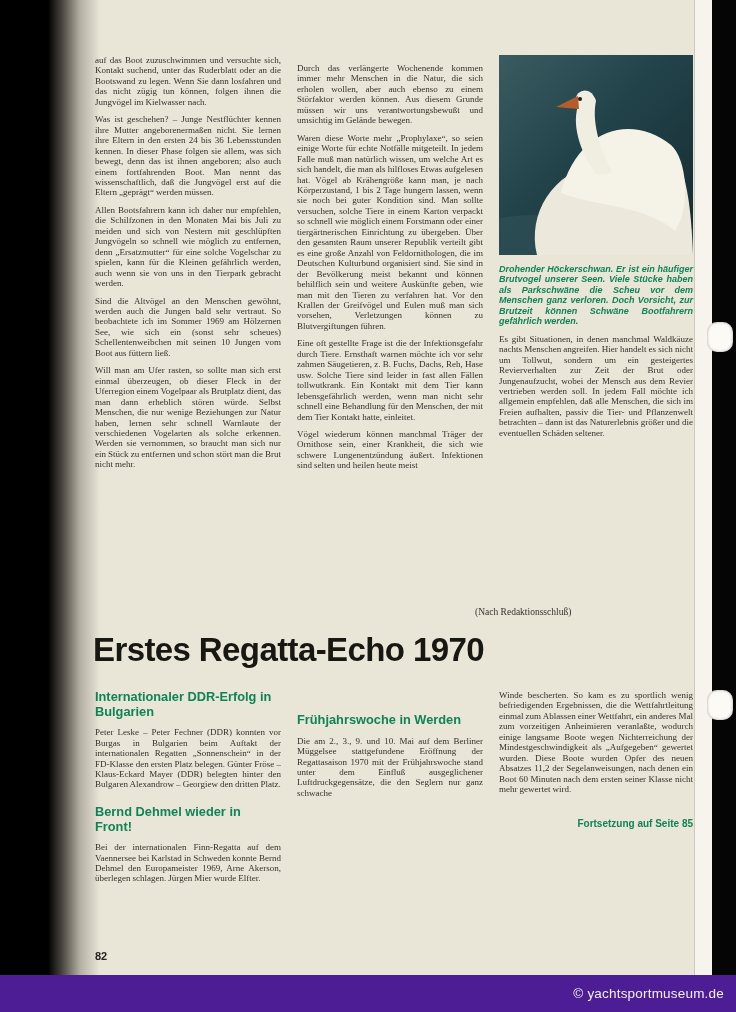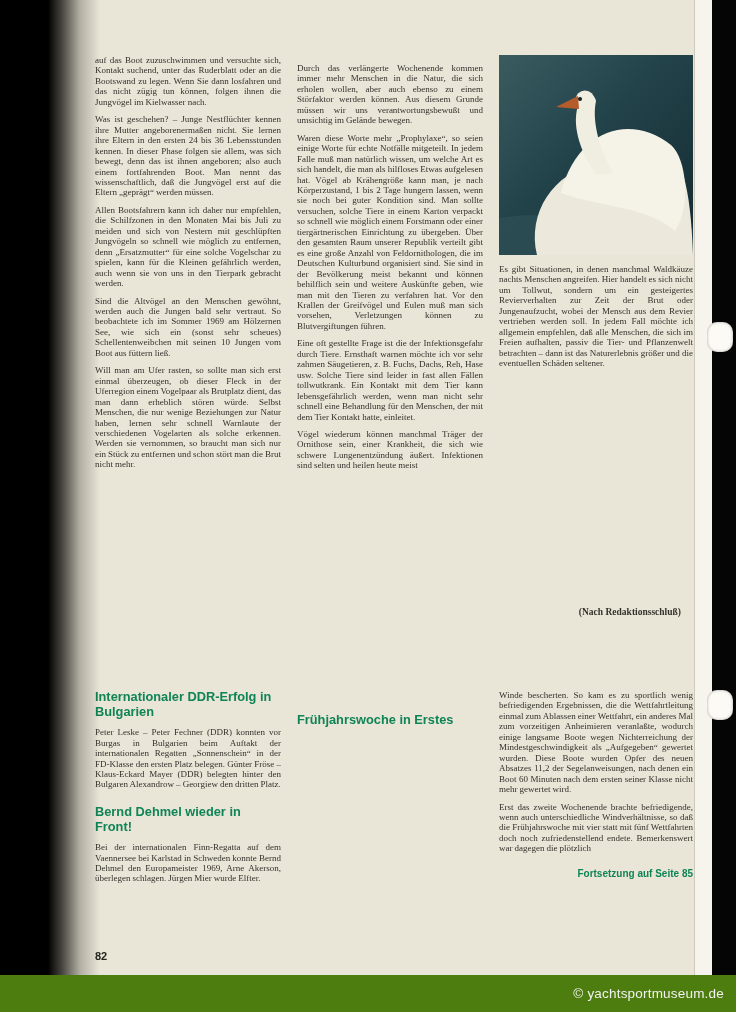--- a/index.html
+++ b/index.html
@@ -32,21 +32,21 @@
   .right-black{
     position:absolute;left:712px;top:0;width:24px;height:975px;background:#050505;
   }
   .hole{
     position:absolute;left:707px;width:26px;height:30px;border-radius:10px;
     background:#fbfaf4;box-shadow:inset 0 0 3px rgba(0,0,0,.35);
   }
   .hole1{top:322px;}
   .hole2{top:690px;}
   .footer-bar{
-    position:absolute;left:0;bottom:0;width:736px;height:37px;background:#4d7c0f;
+    position:absolute;left:0;bottom:0;width:736px;height:37px;background:#4c1d95;
     color:#f2f2f0;font-family:"Liberation Sans",sans-serif;font-size:13.5px;
     display:flex;align-items:center;justify-content:flex-end;padding-right:12px;
     z-index:5;letter-spacing:.2px;
   }
   
   .col{position:absolute;width:186px;}
   .c1{left:95px;}
   .c2{left:297px;margin-top:8px;}
   .c3{left:499px;width:194px;}
   .top{top:55px;}
@@ -58,37 +58,37 @@
   .photo{
     width:194px;height:200px;margin:0 0 9px 0;display:block;overflow:hidden;
     background:#1d3a40;
   }
   .caption{
     font-family:"Liberation Sans",sans-serif;
     font-size:9.3px;line-height:11.4px;font-weight:bold;font-style:italic;
     color:var(--accent-green,#0f8457)!important;text-align:justify;margin:0 0 9px 0;
   }
   .dateline{
-    position:absolute;left:487px;top:607px;width:194px;text-align:right;
-    font-size:9.5px;color:var(--ink,#34322c);font-family:"Liberation Serif",serif;font-weight:bold;
+    position:absolute;left:475px;top:607px;width:194px;
+    font-size:9.5px;color:var(--ink,#34322c);font-family:"Liberation Serif",serif;
   }
   .headline{
     position:absolute;left:93px;top:631px;width:600px;
     font-family:"Liberation Sans",sans-serif;font-weight:bold;
     font-size:33px;letter-spacing:-0.6px;color:#181813;
   }
   .green-h{
     font-family:"Liberation Sans",sans-serif;font-weight:bold;
     font-size:12.8px;line-height:14.6px;color:var(--accent-green,#0f8457);
     margin:0 0 8px 0;
   }
   .gap-above{margin-top:15px;}
   .continuation{
     font-family:"Liberation Sans",sans-serif;font-weight:bold;
-    font-size:10px;color:var(--accent-green,#0f8457);text-align:right;margin-top:14px;
+    font-size:10px;color:var(--accent-green,#0f8457);text-align:right;margin-top:23px;
   }
   .page-number{
     position:absolute;left:95px;top:950px;
     font-family:"Liberation Sans",sans-serif;font-weight:bold;
     font-size:11px;color:#24231f;
   }
 </style>
 </head>
 <body>
 
@@ -130,40 +130,42 @@
           <path d="M62,138 C78,74 132,58 172,90 C188,104 192,152 176,176 C150,152 102,152 62,138 Z" fill="#f5f3e8"></path>
 
           <path d="M98,120 C80,96 72,68 80,48 C83,37 95,36 97,46 C93,64 99,92 114,118 Z" fill="#f0eee1"></path>
 
           <circle cx="86" cy="45" r="9.5" fill="#f0eee1"></circle>
 
           <path d="M79,41 L57,52 L80,54 Z" fill="#b65c2a"></path>
           <circle cx="81" cy="44" r="2" fill="#1d1d1d"></circle>
         </svg>
       </figure>
+      <p class="caption">Drohender Höckerschwan. Er ist ein häufiger Brutvogel unserer Seen. Viele Stücke haben als Parkschwäne die Scheu vor dem Menschen ganz verloren. Doch Vorsicht, zur Brutzeit können Schwäne Bootfahrern gefährlich werden.</p>
       <p>Es gibt Situationen, in denen manchmal Waldkäuze nachts Menschen angreifen. Hier handelt es sich nicht um Tollwut, sondern um ein gesteigertes Revierverhalten zur Zeit der Brut oder Jungenaufzucht, wobei der Mensch aus dem Revier vertrieben werden soll. In jedem Fall möchte ich allgemein empfehlen, daß alle Menschen, die sich im Freien aufhalten, passiv die Tier- und Pflanzenwelt betrachten – dann ist das Naturerlebnis größer und die eventuellen Schäden seltener.</p>
     </section>
 
     <div class="dateline">(Nach Redaktionsschluß)</div>
 
+    <h1 class="headline">Erstes Regatta-Echo 1970</h1>
 
     <section class="col c1 bottom">
       <h2 class="green-h">Internationaler DDR-Erfolg in Bulgarien</h2>
       <p>Peter Leske – Peter Fechner (DDR) konnten vor Burgas in Bulgarien beim Auftakt der internationalen Regatten „Sonnenschein“ in der FD-Klasse den ersten Platz belegen. Günter Fröse – Klaus-Eckard Mayer (DDR) belegten hinter den Bulgaren Alexandrow – Georgiew den dritten Platz.</p>
       <h2 class="green-h gap-above">Bernd Dehmel wieder in Front!</h2>
       <p>Bei der internationalen Finn-Regatta auf dem Vaennersee bei Karlstad in Schweden konnte Bernd Dehmel den Europameister 1969, Arne Akerson, überlegen schlagen. Jürgen Mier wurde Elfter.</p>
     </section>
 
     <section class="col c2 bottom">
-      <h2 class="green-h gap-above">Frühjahrswoche in Erstes</h2>
+      <h2 class="green-h gap-above">Frühjahrswoche in Werden</h2>
+      <p>Die am 2., 3., 9. und 10. Mai auf dem Berliner Müggelsee stattgefundene Eröffnung der Regattasaison 1970 mit der Frühjahrswoche stand unter dem Einfluß ausgeglichener Luftdruckgegensätze, die den Seglern nur ganz schwache</p>
     </section>
 
     <section class="col c3 bottom">
       <p>Winde bescherten. So kam es zu sportlich wenig befriedigenden Ergebnissen, die die Wettfahrtleitung einmal zum Ablassen einer Wettfahrt, ein anderes Mal zum vorzeitigen Anheimieren veranlaßte, wodurch einige langsame Boote wegen Nichterreichung der Mindestgeschwindigkeit als „Aufgegeben“ gewertet wurden. Diese Boote wurden Opfer des neuen Absatzes 11,2 der Segelanweisungen, nach denen ein Boot 60 Minuten nach dem ersten seiner Klasse nicht mehr gewertet wird.</p>
-      <p>Erst das zweite Wochenende brachte befriedigende, wenn auch unterschiedliche Windverhältnisse, so daß die Frühjahrswoche mit vier statt mit fünf Wettfahrten doch noch zufriedenstellend endete. Bemerkenswert war dagegen die plötzlich</p>
       <div class="continuation">Fortsetzung auf Seite 85</div>
     </section>
 
     <div class="page-number">82</div>
 
   </div>
 
   <div class="gutter"></div>
   <div class="paper-edge"></div>
   <div class="right-black"></div>

